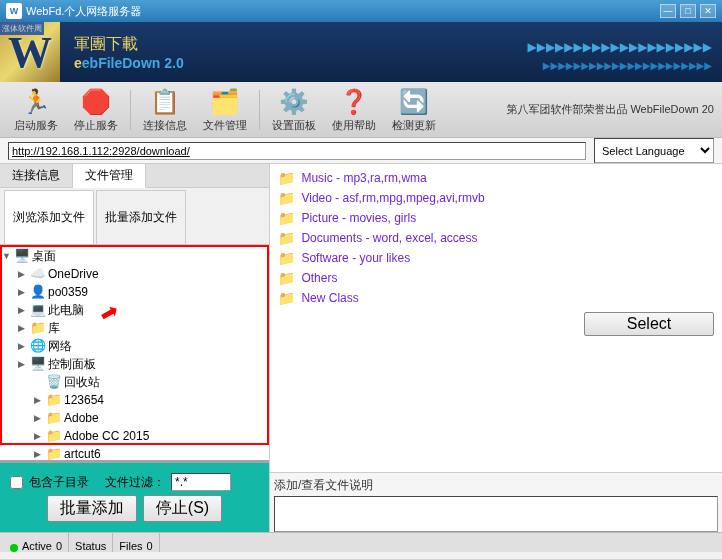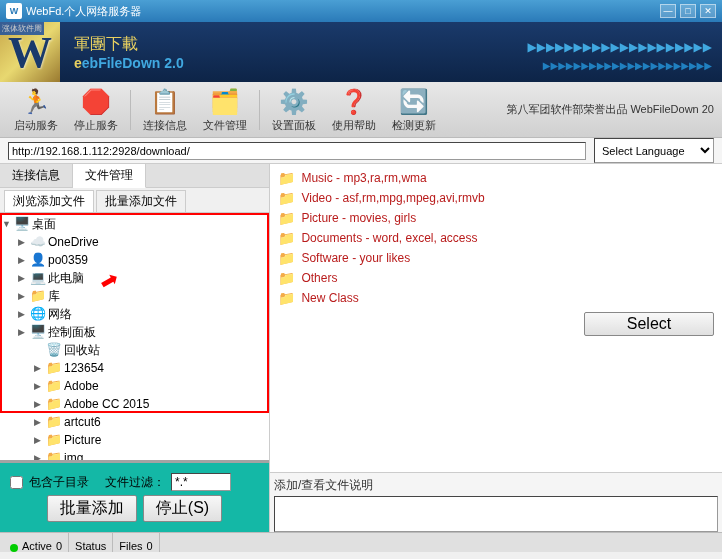--- a/index.html
+++ b/index.html
@@ -57,21 +57,21 @@
     
     .url-bar {
       background: #f5f5f5;
       border-bottom: 1px solid #ccc;
       padding: 3px 8px;
       display: flex;
       align-items: center;
       gap: 8px;
       height: 26px;
     }
-    .url-input { flex: 1; border: 1px inset #999; background: white; padding: 1px 3px; font-size: 11px; height: 18px; }
+    .url-input { flex: 1; border: 1px inset #999; background: white; padding: 1px 3px; font-size: 11px; height: 18px; text-decoration: underline; }
     .lang-select { border: 1px inset #999; background: white; padding: 1px 3px; font-size: 11px; height: 25px; width: 120px; }
 
     
     .content-area {
       display: flex;
       height: 368px;
     }
 
     
     .left-panel {
@@ -95,21 +95,21 @@
     }
     .panel-tab.active { background: white; border-bottom: 1px solid white; margin-bottom: -1px; }
     
     .sub-tabs {
       display: flex;
       background: #f0f0f0;
       border-bottom: 1px solid #ccc;
       padding: 2px 4px 0;
     }
     .sub-tab {
-      padding: 2px 8px;
+      padding: 18px 8px;
       font-size: 12px;
       cursor: pointer;
       background: #f0f0f0;
       border: 1px solid #ccc;
       border-bottom: none;
       margin-right: 2px;
     }
     .sub-tab.active { background: white; }
 
     .file-tree {
@@ -163,21 +163,21 @@
       overflow-y: auto;
     }
     .folder-item {
       display: flex;
       align-items: center;
       padding: 2px 4px;
       cursor: pointer;
       height: 20px;
     }
     .folder-icon { color: #e8a000; font-size: 14px; margin-right: 6px; }
-    .folder-name { font-size: 12px; color: #b91c1c; }
+    .folder-name { font-size: 12px; color: #6d28d9; }
 
     .comment-area {
       border-top: 1px solid #ccc;
       padding: 4px;
       height: 60px;
       background: #f5f5f5;
     }
     .comment-label { font-size: 12px; color: #333; margin-bottom: 2px; }
     .comment-input { width: 100%; height: 36px; border: 1px inset #999; background: white; padding: 2px; font-size: 12px; resize: none; }
 

